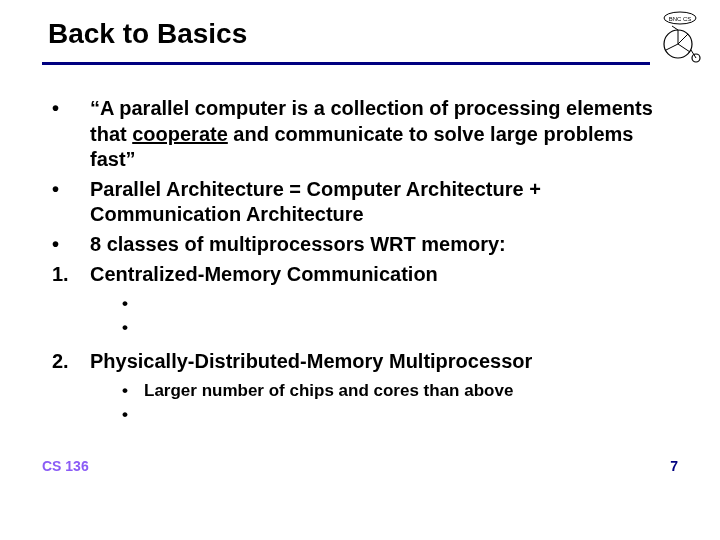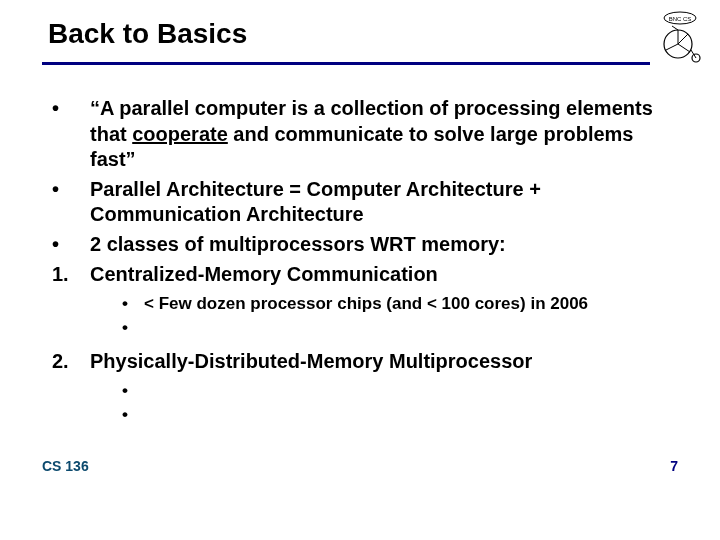--- a/index.html
+++ b/index.html
@@ -85,21 +85,21 @@
   .smk {
     width: 22px;
     flex: 0 0 22px;
   }
   .footer-left {
     position: absolute;
     left: 42px;
     bottom: 22px;
     font-size: 14px;
     font-weight: bold;
-    color: #0c4a6e;
+    color: #8b5cf6;
   }
   .footer-right {
     position: absolute;
     right: 42px;
     bottom: 22px;
     font-size: 14px;
     font-weight: bold;
     color: #000080;
   }
 </style>
@@ -136,46 +136,46 @@
       </div>
     </div>
 
     <div class="row">
       <div class="mk">•</div>
       <div class="tx">Parallel Architecture = Computer Architecture + Communication Architecture</div>
     </div>
 
     <div class="row">
       <div class="mk">•</div>
-      <div class="tx">2 classes of multiprocessors WRT memory:</div>
+      <div class="tx">8 classes of multiprocessors WRT memory:</div>
     </div>
 
     <div class="row">
       <div class="mk">1.</div>
       <div class="tx">Centralized-Memory Communication</div>
     </div>
 
     <div class="sub">
       <div class="srow">
         <div class="smk">•</div>
-        <div>&lt; Few dozen processor chips (and &lt; 100 cores) in 2006</div>
       </div>
       <div class="srow">
         <div class="smk">•</div>
       </div>
     </div>
 
     <div class="row">
       <div class="mk">2.</div>
       <div class="tx">Physically-Distributed-Memory Multiprocessor</div>
     </div>
 
     <div class="sub">
       <div class="srow">
         <div class="smk">•</div>
+        <div>Larger number of chips and cores than above</div>
       </div>
       <div class="srow">
         <div class="smk">•</div>
       </div>
     </div>
 
   </div>
 
   <div class="footer-left">CS 136</div>
   <div class="footer-right">7</div>

